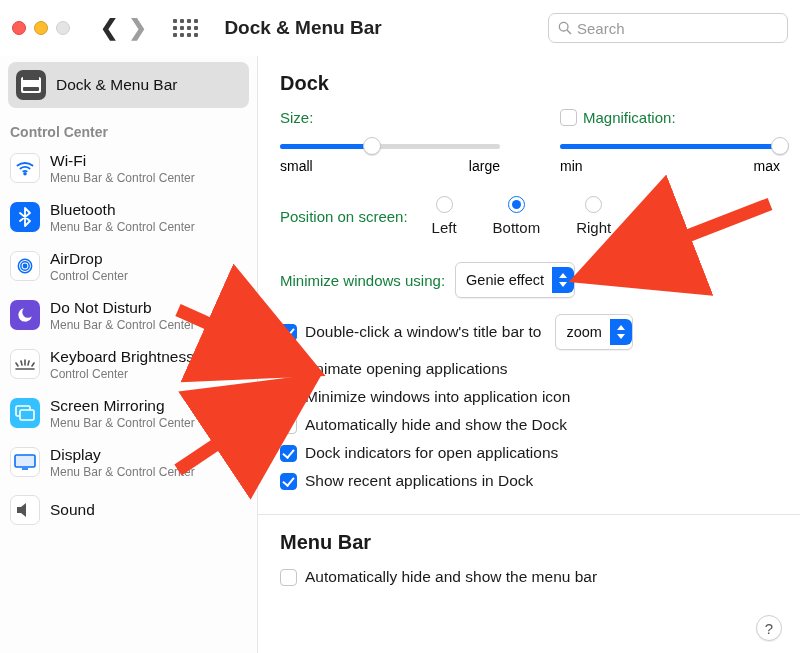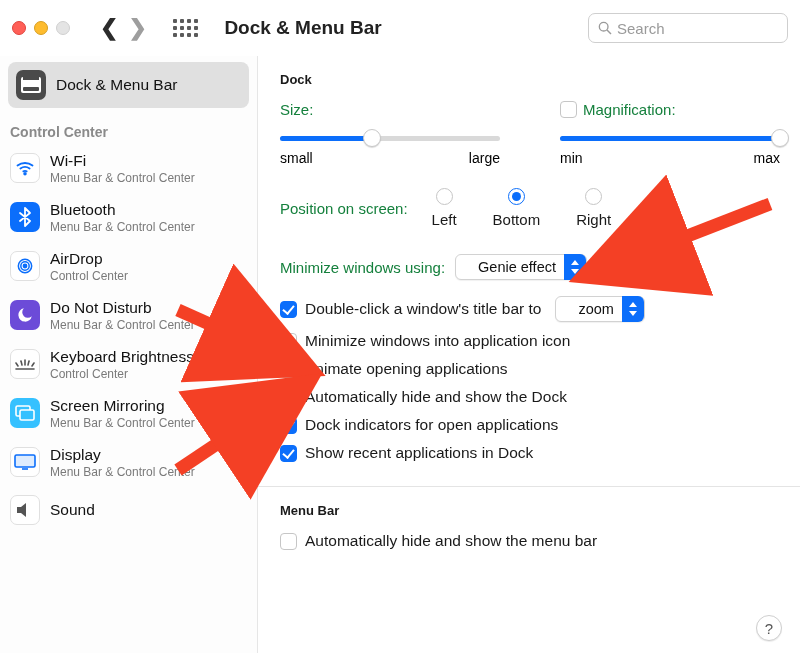--- a/index.html
+++ b/index.html
@@ -38,21 +38,21 @@
     gap: 2.5px;
   }
   .grid-icon span { background: #5a5a5a; border-radius: 1px; }
   .title { font-size: 19px; font-weight: 700; margin-left: 14px; color: #222; }
   .searchwrap {
     margin-left: auto;
     display: flex; align-items: center;
     background: #fff;
     border: 1px solid #cfcfcf;
     border-radius: 7px;
-    height: 30px; width: 200px;
+    height: 30px; width: 240px;
     padding: 0 8px;
     color: #9a9a9a;
   }
   .searchwrap svg { width: 16px; height: 16px; margin-right: 4px; fill: none; stroke: #9a9a9a; stroke-width: 2; }
 
   
   .main { display: flex; height: calc(100% - 56px); }
   .sidebar {
     width: 258px;
     background: #fdfdfd;
@@ -86,21 +86,21 @@
 
   
 
   
   .content {
     flex: 1;
     padding: 16px 20px 0 22px;
     position: relative;
     overflow: hidden;
   }
-  .sec-title { font-size: 13px; font-weight: 700; margin-bottom: 14px; }
+  .sec-title { font-size: 20px; font-weight: 700; margin-bottom: 14px; }
 
   
   .size-row { display: flex; gap: 60px; margin-bottom: 2px; }
   .size-col { flex: 1; }
   .lab { font-size: 15px; color: #15803d; }
   .lab-with-check { display: flex; align-items: center; gap: 6px; }
 
   .slider { position: relative; height: 20px; margin: 10px 0 2px 0; }
   .track { position: absolute; left: 0; right: 0; top: 8px; height: 5px; background: #d9d9d9; border-radius: 3px; }
   .fill  { position: absolute; left: 0; top: 8px; height: 5px; background: #0b6efb; border-radius: 3px; }
@@ -122,21 +122,21 @@
   .radio.on { border-color: #0b6efb; }
   .radio.on::after {
     content: ""; position: absolute; inset: 3px; border-radius: 50%; background: #0b6efb;
   }
 
   .min-row { display: flex; align-items: center; gap: 10px; margin-top: 26px; }
 
   .select {
     display: inline-flex; align-items: center;
     background: #fff; border: 1px solid #d2d2d2; border-radius: 6px;
-    height: 26px; padding: 0 0 0 22px;
+    height: 36px; padding: 0 0 0 10px;
     box-shadow: 0 1px 1px rgba(0,0,0,0.06);
     font-size: 14.5px; color: #111;
   }
   .select .arrows {
     width: 22px; height: 26px; margin-left: 8px;
     background: #0b6efb; border-radius: 0 6px 6px 0;
     display: flex; align-items: center; justify-content: center;
   }
   .select .arrows svg { width: 10px; height: 14px; }
 
@@ -400,25 +400,25 @@
           <span>zoom</span>
           <span class="arrows">
             <svg viewBox="0 0 10 14" fill="#fff">
                 <path d="M5 0l4 5H1zM5 14l4-5H1z"></path>
               </svg>
           </span>
         </span>
       </div>
       <div class="chk-row">
         <span class="chk"></span>
+        <span>Animate opening applications</span>
+      </div>
+      <div class="chk-row">
+        <span class="chk"></span>
         <span>Minimize windows into application icon</span>
-      </div>
-      <div class="chk-row">
-        <span class="chk"></span>
-        <span>Animate opening applications</span>
       </div>
       <div class="chk-row">
         <span class="chk"></span>
         <span>Automatically hide and show the Dock</span>
       </div>
       <div class="chk-row">
         <span class="chk on"></span>
         <span>Dock indicators for open applications</span>
       </div>
       <div class="chk-row">

